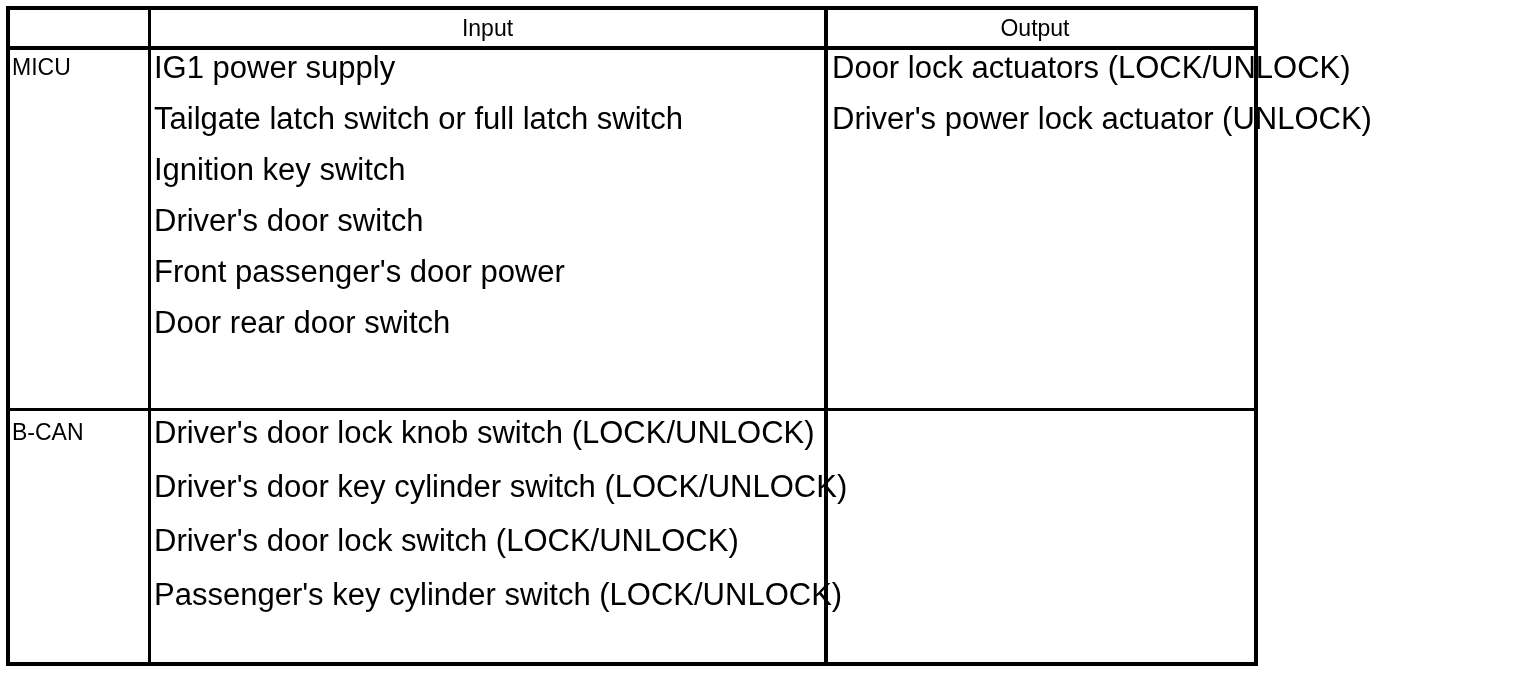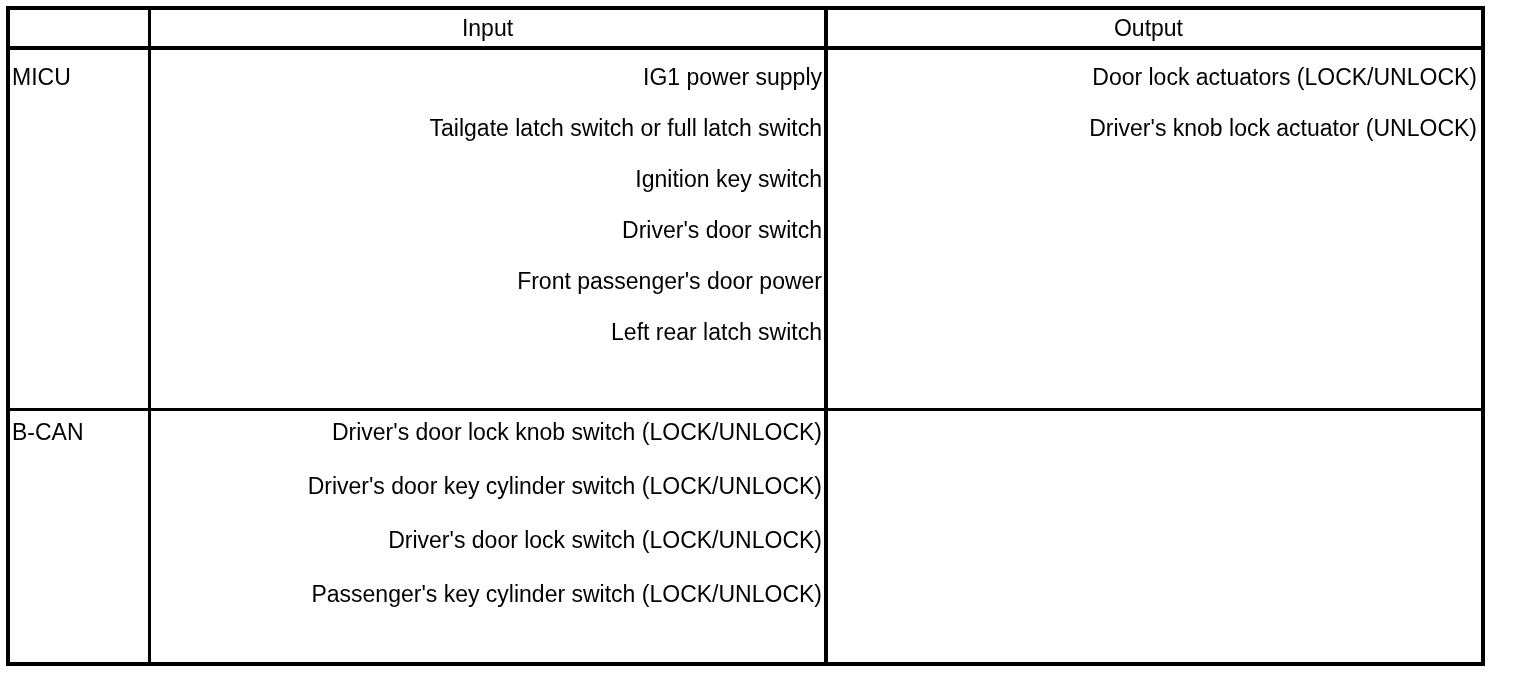--- a/index.html
+++ b/index.html
@@ -20,21 +20,21 @@
     width: 1520px;
     height: 674px;
     background: #ffffff;
   }
 
   
   .table {
     position: absolute;
     left: 6px;
     top: 6px;
-    width: 1479px;
+    width: 1252px;
     height: 660px;
     box-sizing: border-box;
     border: 4px solid #000000;
     background: #ffffff;
     text-decoration: underline;
   }
 
   
   .header-row {
     position: absolute;
@@ -77,21 +77,21 @@
     height: 3px;
     background: #000000;
   }
 
   
   .band {
     position: absolute;
     left: 0;
     right: 0;
   }
-  .band-micu  { top: 46px;  height: 358px; }
+  .band-micu  { top: 36px;  height: 358px; }
   .band-bcan  { top: 401px; height: 251px; }
 
   .cell-label {
     position: absolute;
     left: 2px;
     top: 0;
     width: 134px;
     font-size: 23px;
     padding-top: 8px;
     white-space: nowrap;
@@ -108,25 +108,24 @@
     right: 4px;
     top: 0;
   }
 
   .entry-list {
     list-style: none;
     margin: 0;
     padding: 0;
   }
   .entry-list li {
-    font-size: 23px;
+    font-size: 31px;
     line-height: 29px;
     height: 54px;
     white-space: nowrap;
-    text-align: right;
   }
   .band-micu .entry-list li { height: 51px; }
   .band-micu .cell-input .entry-list { padding-top: 7px; }
   .band-micu .cell-output .entry-list { padding-top: 7px; }
   .band-bcan .cell-input .entry-list { padding-top: 7px; }
 </style>
 </head>
 <body>
 
 <div class="page">
@@ -145,27 +144,27 @@
 
     <div class="band band-micu">
       <div class="cell-label">MICU</div>
       <div class="cell-input">
         <ul class="entry-list">
           <li>IG1 power supply</li>
           <li>Tailgate latch switch or full latch switch</li>
           <li>Ignition key switch</li>
           <li>Driver's door switch</li>
           <li>Front passenger's door power</li>
-          <li>Left rear latch switch</li>
+          <li>Door rear door switch</li>
         </ul>
       </div>
       <div class="cell-output">
         <ul class="entry-list">
           <li>Door lock actuators (LOCK/UNLOCK)</li>
-          <li>Driver's knob lock actuator (UNLOCK)</li>
+          <li>Driver's power lock actuator (UNLOCK)</li>
         </ul>
       </div>
     </div>
 
     <div class="band band-bcan">
       <div class="cell-label">B-CAN</div>
       <div class="cell-input">
         <ul class="entry-list">
           <li>Driver's door lock knob switch (LOCK/UNLOCK)</li>
           <li>Driver's door key cylinder switch (LOCK/UNLOCK)</li>

